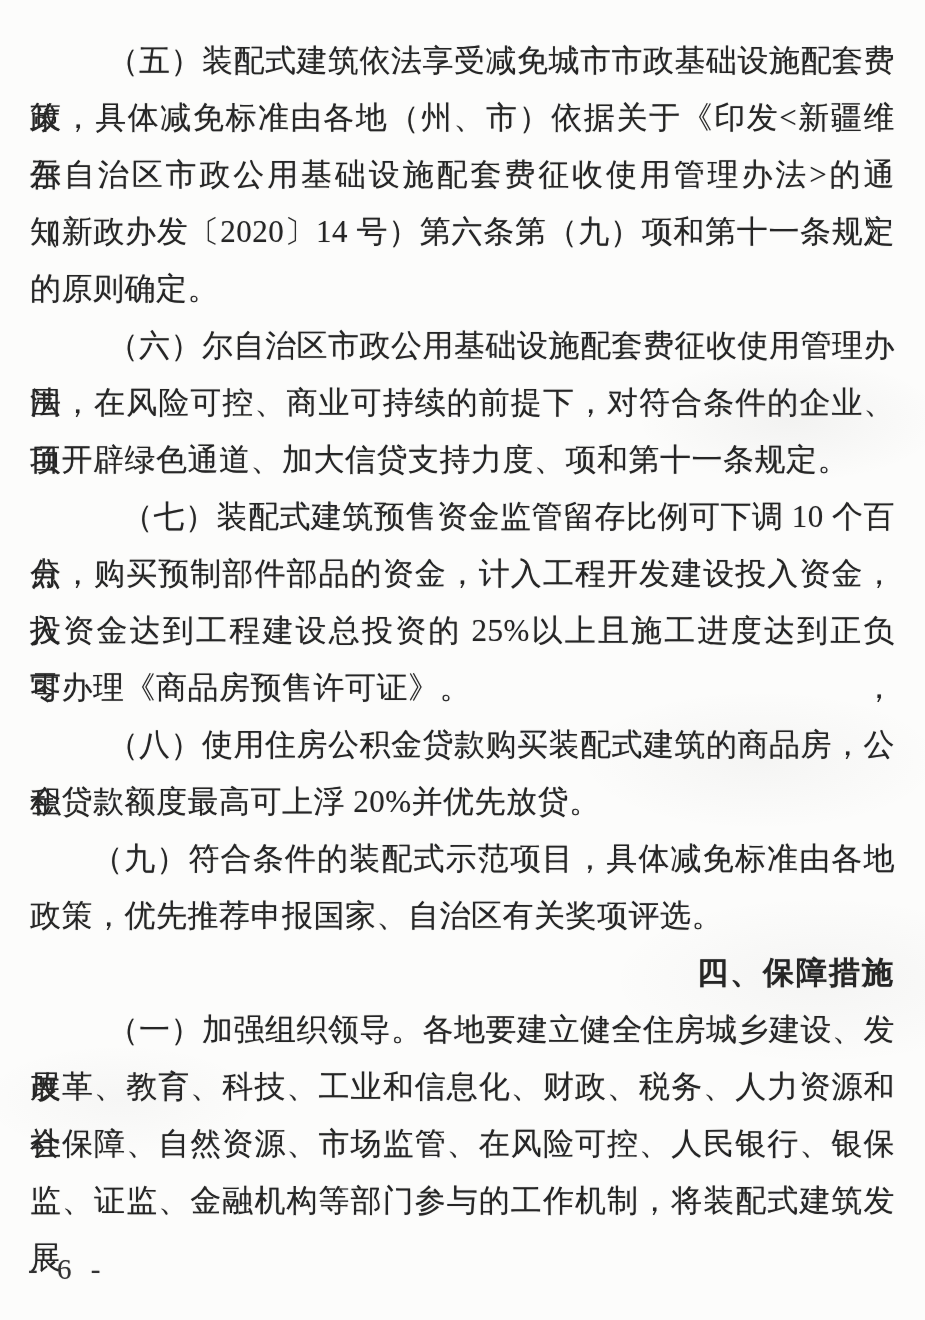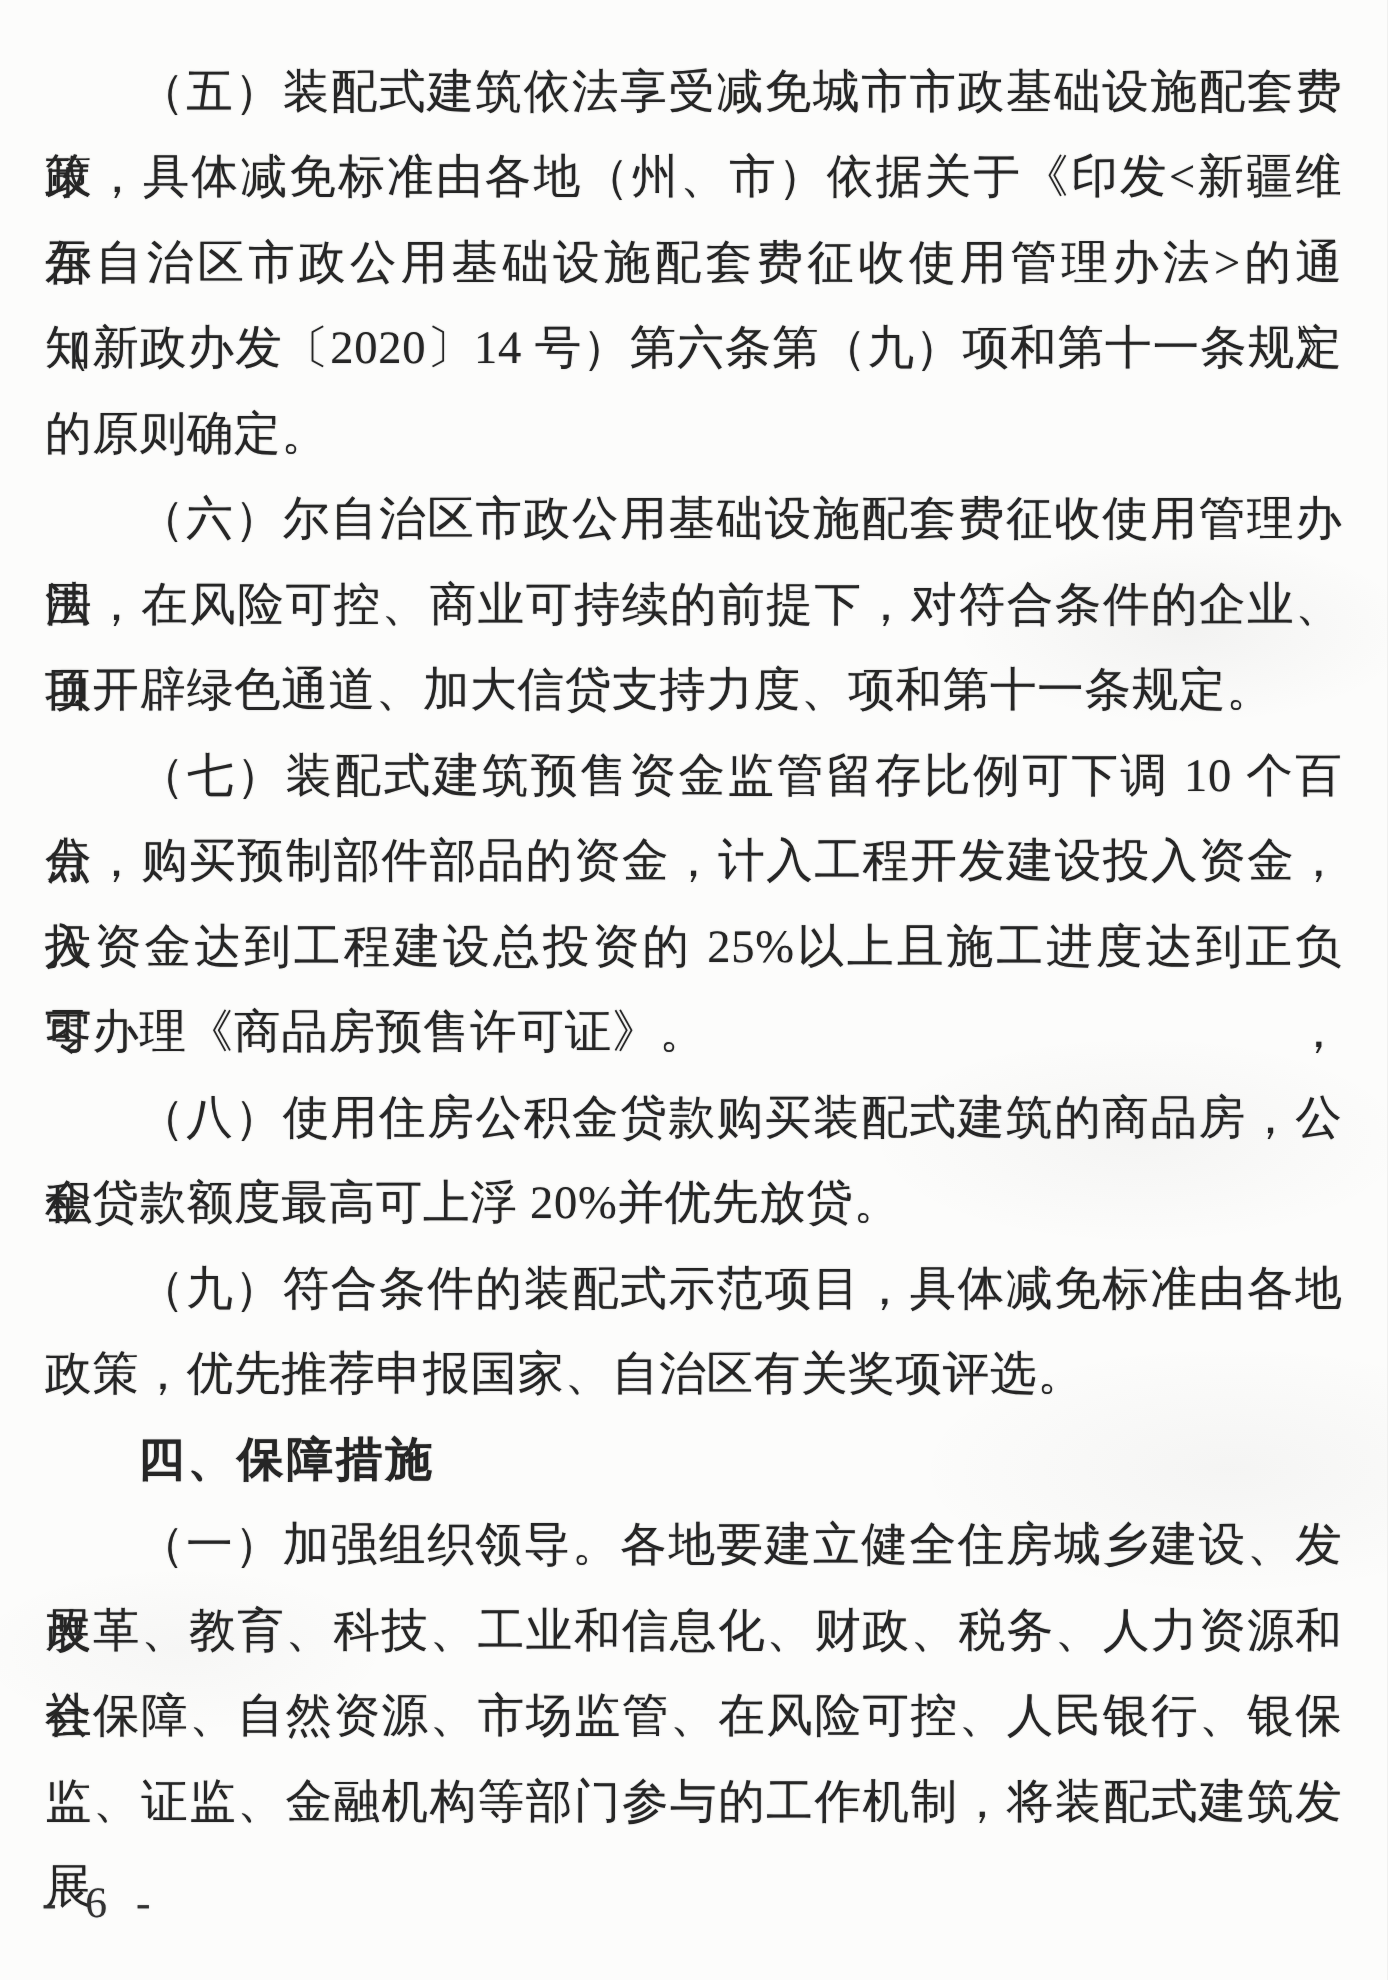--- a/index.html
+++ b/index.html
@@ -44,20 +44,21 @@
     text-shadow: 0 0 1px rgba(50,50,50,0.45);
   }
   .line.fill {
     white-space: normal;
     text-align: justify;
     text-align-last: justify;
     text-justify: inter-character;
   }
   .line.indent {
     text-indent: 62px;
+    text-align: right;
   }
   .line.heading {
     font-family: "Liberation Sans", "DejaVu Sans", sans-serif;
     font-weight: bold;
     letter-spacing: 2px;
   }
   .footer {
     position: absolute;
     left: 28px;
     top: 1248px;

